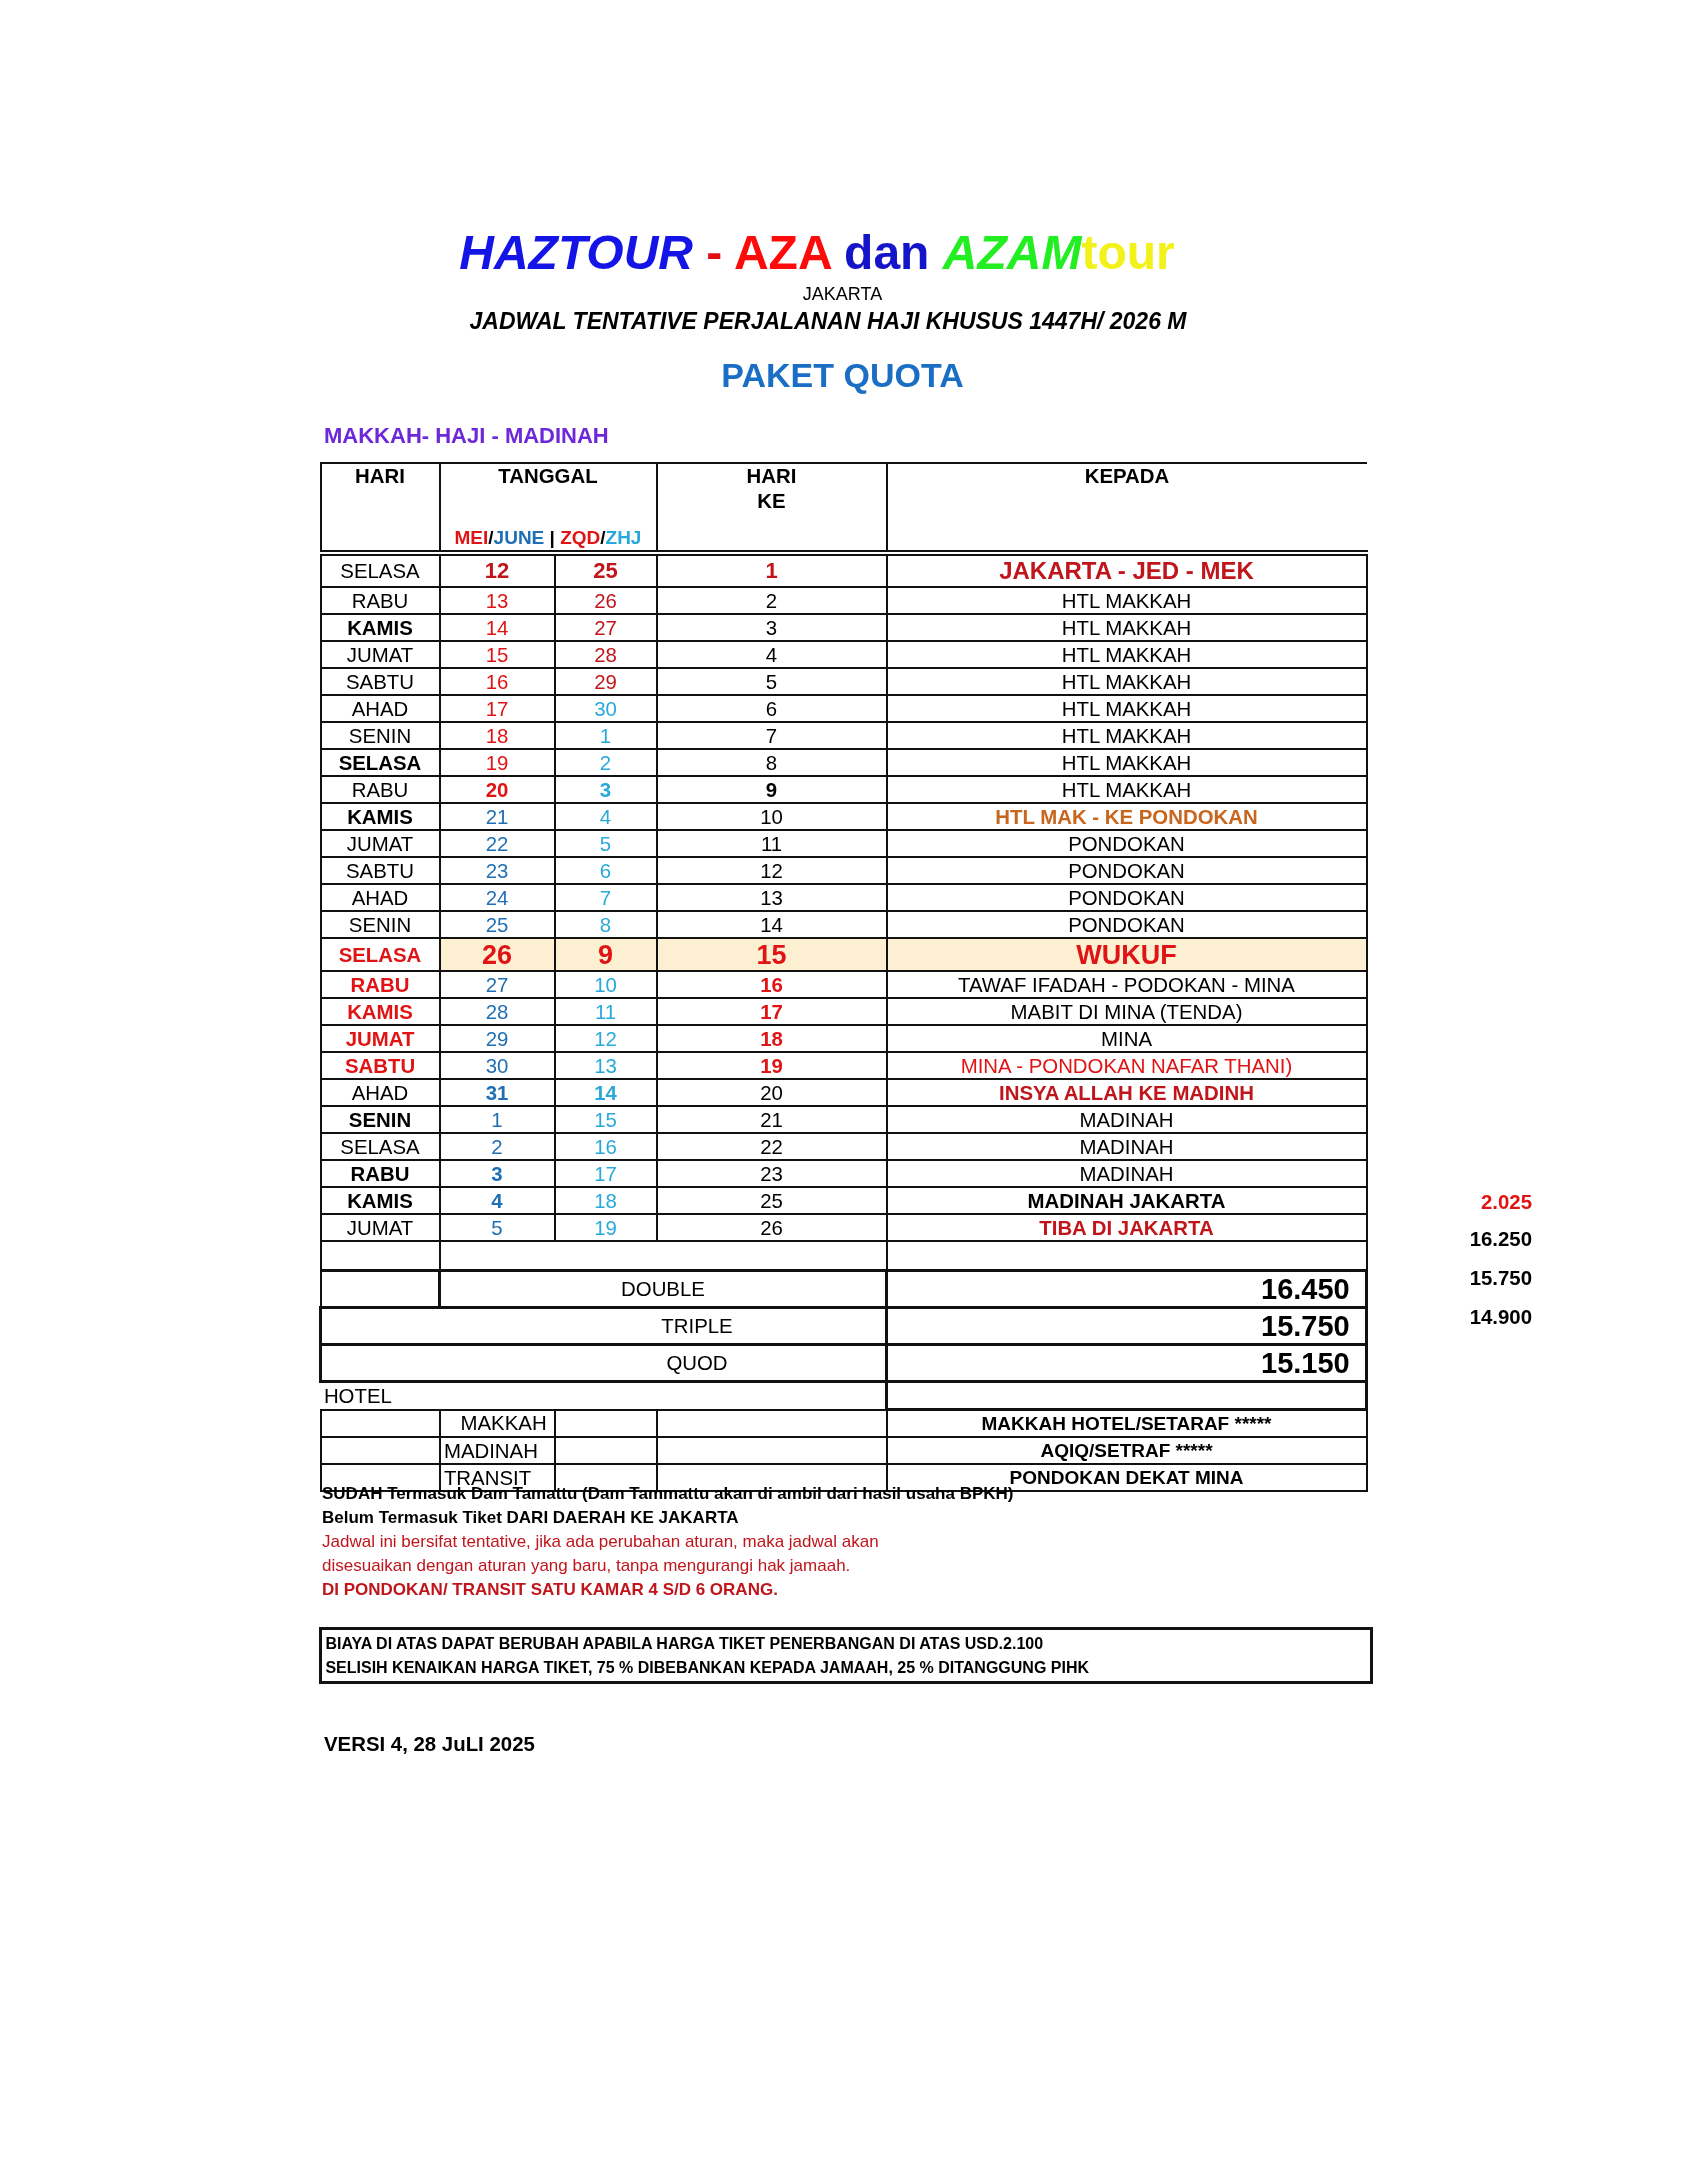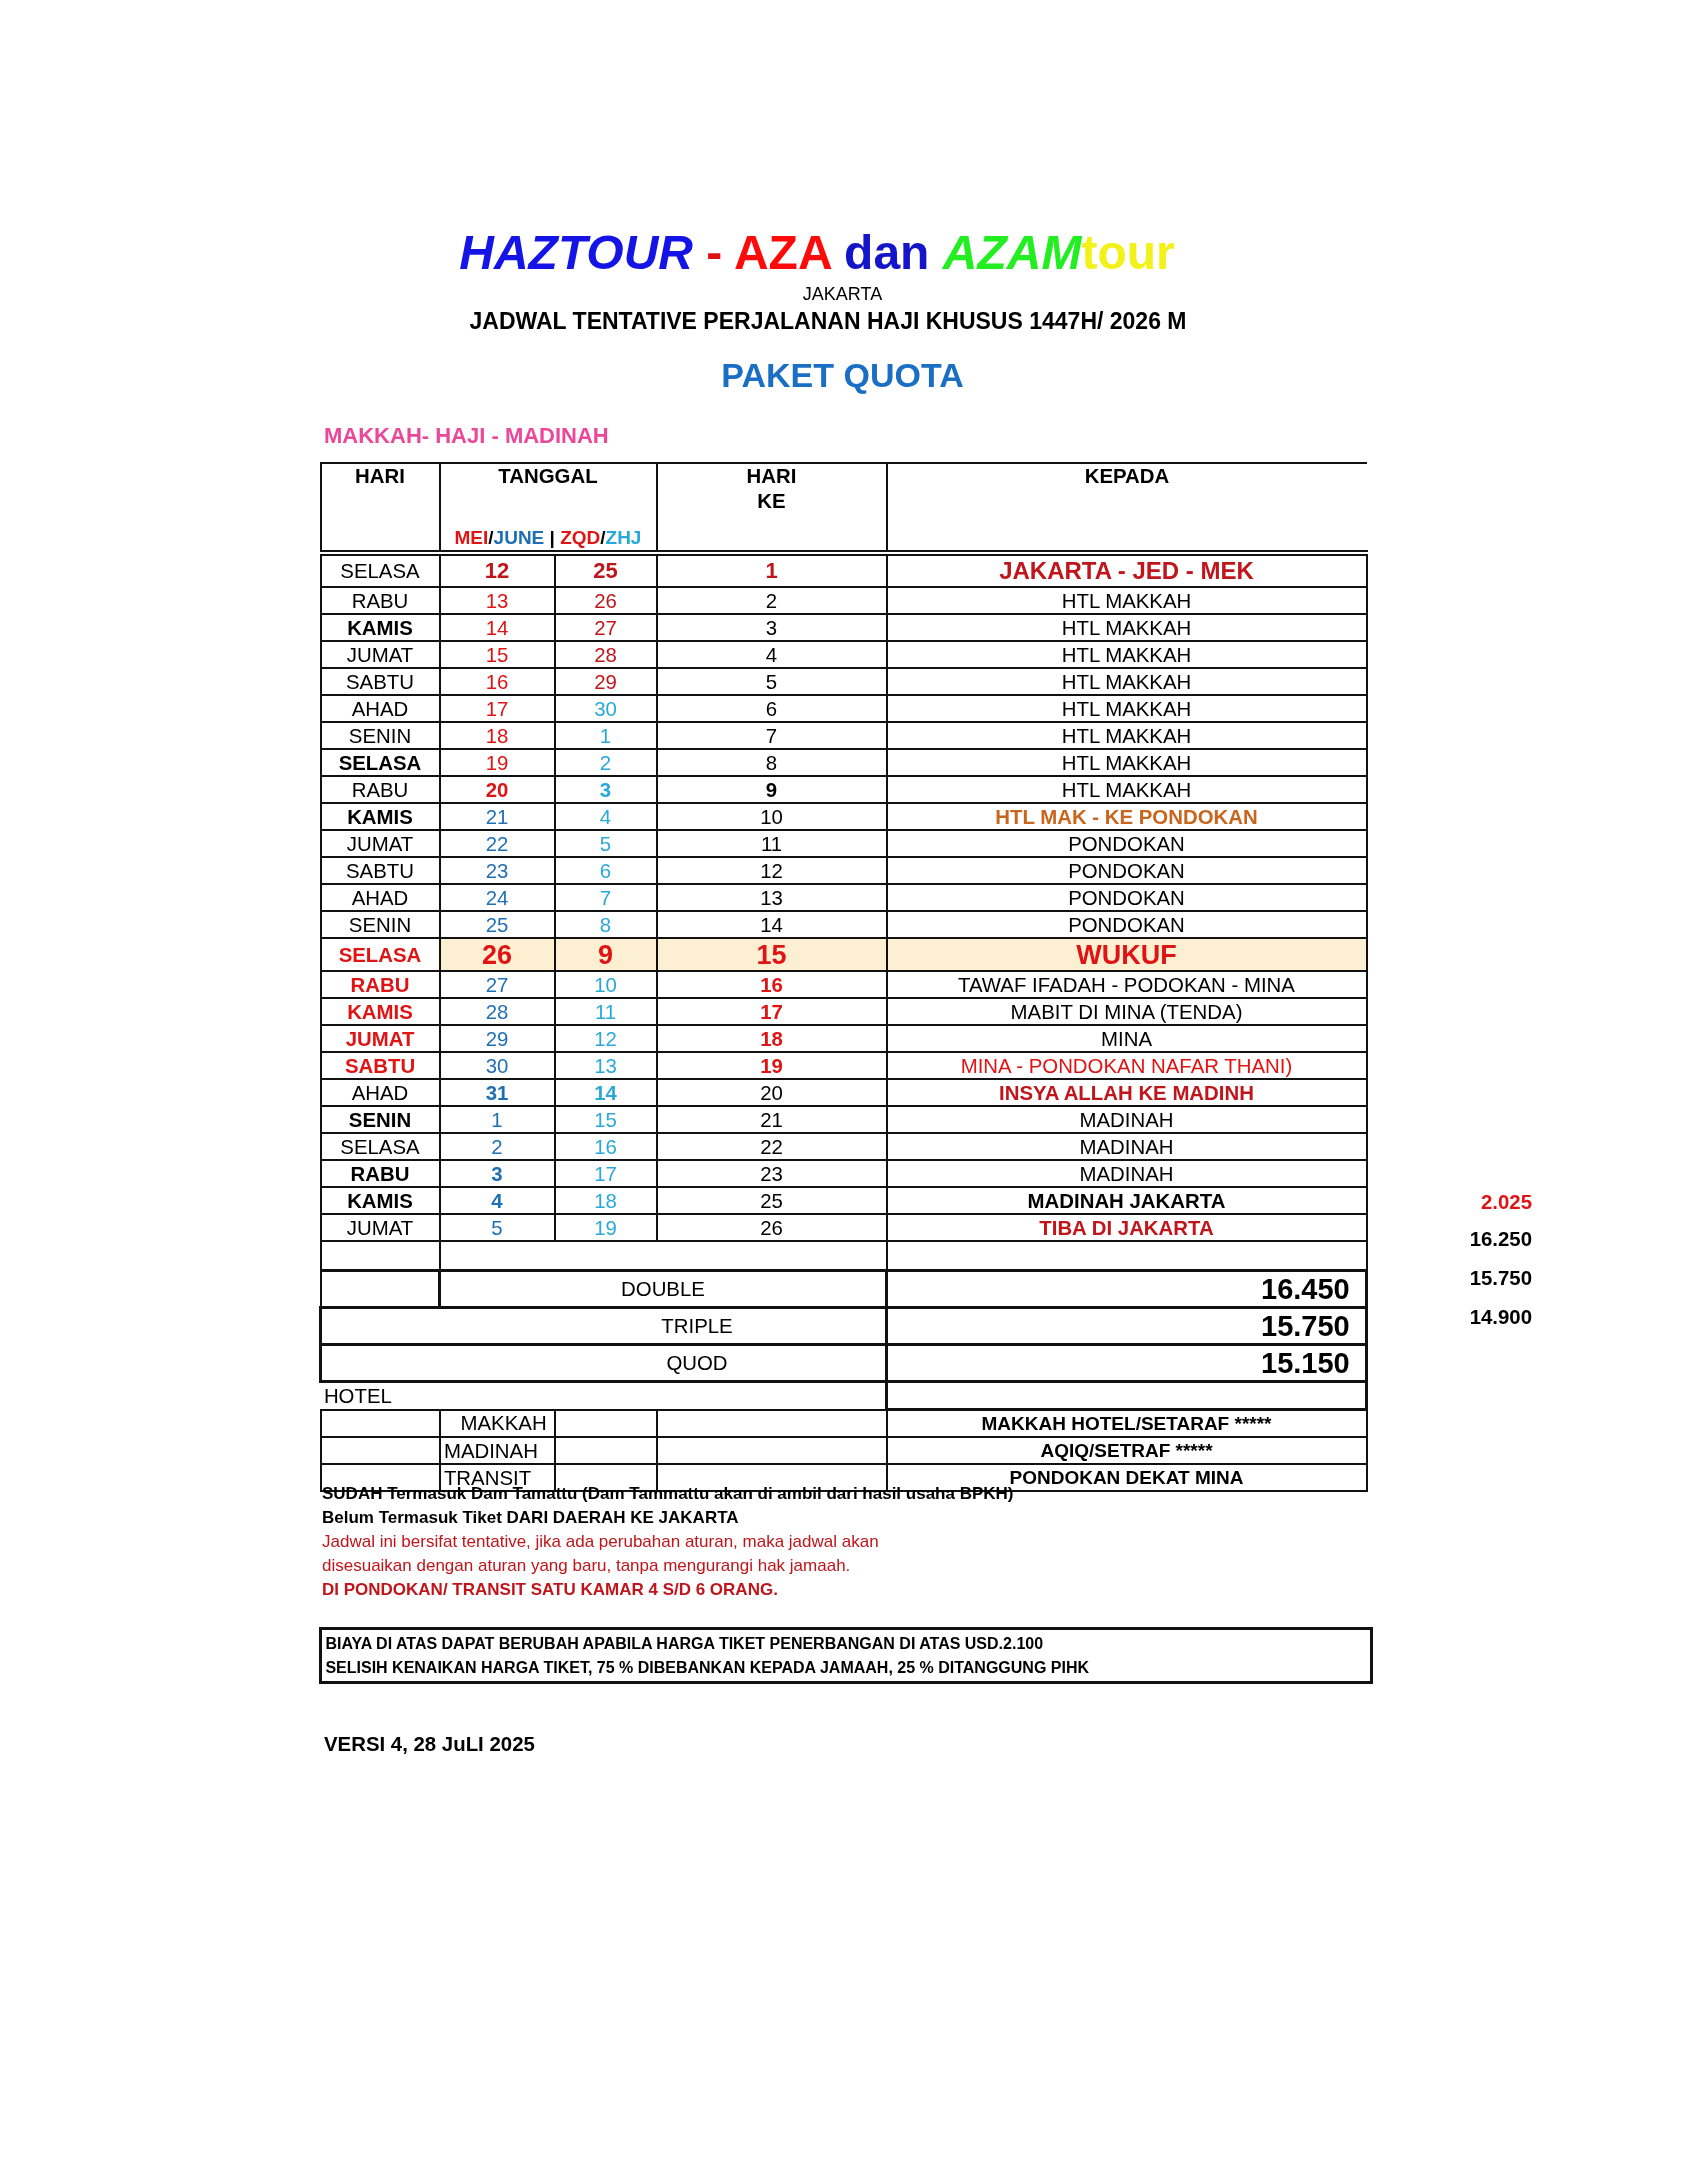--- a/index.html
+++ b/index.html
@@ -1,23 +1,23 @@
 <!DOCTYPE html>
 <html style="font-size:13.6px"><head>
   <meta charset="utf-8">
   <style>
     html, body { margin: 0; padding: 0; background: #ffffff; }
     body { width: 1685px; height: 2181px; position: relative; font-family: "Liberation Sans", sans-serif; color: #000; overflow: hidden; }
 
     .brand { position: absolute; top: 223px; left: 0; width: 1634px; text-align: center; font-weight: bold; font-size: 48px; line-height: 60px; white-space: nowrap; }
     .brand .i { font-style: italic; }
     .city { position: absolute; top: 284px; left: 0; width: 1685px; text-align: center; font-size: 18px; }
-    .subtitle { position: absolute; top: 308px; left: 0; width: 1656px; text-align: center; font-size: 23px; font-weight: bold; }
+    .subtitle { position: absolute; top: 308px; left: 0; width: 1656px; text-align: center; font-size: 23px; font-weight: bold; font-style: italic; }
     .paket-title { position: absolute; top: 356px; left: 0; width: 1685px; text-align: center; font-size: 34px; font-weight: bold; color: #1a6fc4; }
-    .route { position: absolute; top: 423px; left: 324px; font-size: 22px; font-weight: bold; color: #ec4899; }
+    .route { position: absolute; top: 423px; left: 324px; font-size: 22px; font-weight: bold; color: #6d28d9; }
 
     table.sched { position: absolute; top: 462px; left: 319px; border-collapse: collapse; table-layout: fixed; font-size: 20.4px; }
     table.sched td { border: 2.6px solid #111; text-align: center; padding: 0; height: 25px; line-height: 24px; overflow: hidden; white-space: nowrap; }
     table.sched .hdr td { vertical-align: top; height: 51px; font-weight: bold; line-height: 25px; }
     table.sched tr.first td { border-top: 6.8px double #111; height: 30px; }
     .hdr-sub { font-size: 19px; margin-top: 36px; }
     .c-hari { width: 119px; }
     .c-mei { width: 115px; }
     .c-zqd { width: 102px; }
     .c-ke { width: 230px; }

